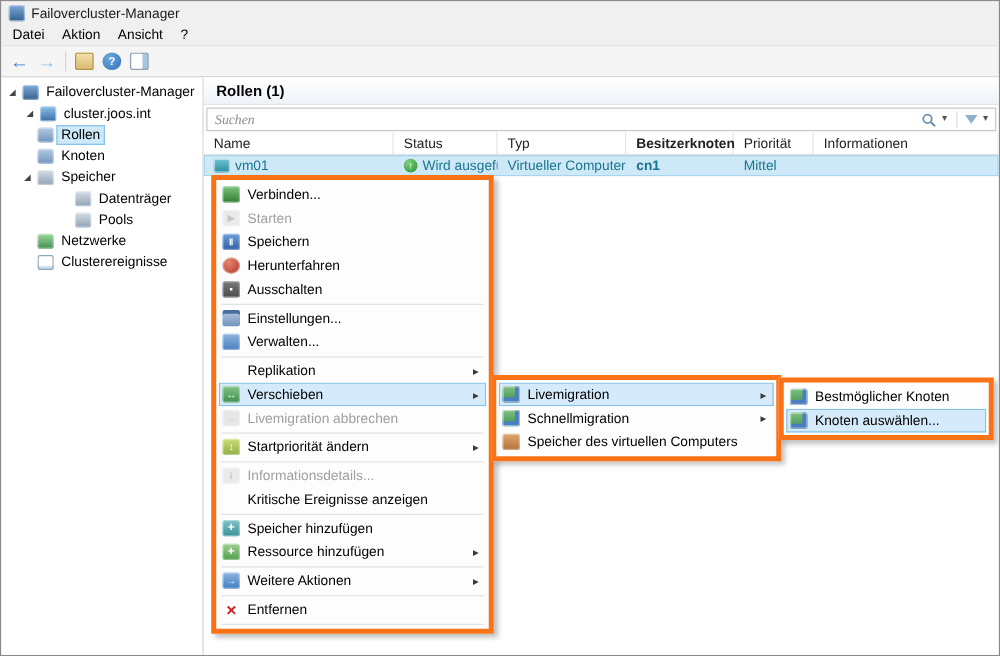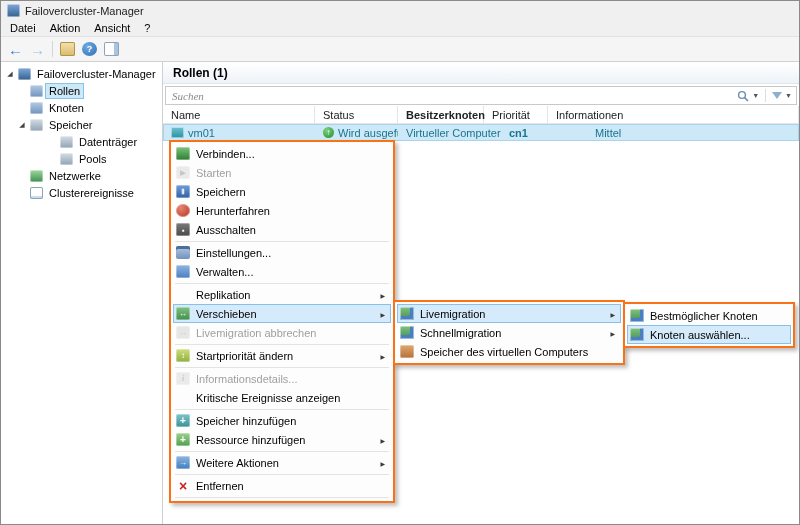--- a/index.html
+++ b/index.html
@@ -77,21 +77,21 @@
   .c-name{width:152px;} .c-status{width:83px;} .c-typ{width:103px;}
   .c-owner{width:86px;font-weight:bold;} .c-prio{width:64px;} .c-info{flex:1;}
   .vm-ic { width:13px; height:11px; flex:0 0 13px; border-radius:2px;
            background:linear-gradient(#6fc4d0,#2a8fa3); box-shadow:inset 0 0 0 1px rgba(255,255,255,.5); }
   .st-ic { width:11px; height:11px; flex:0 0 11px; border-radius:50%;
            background:radial-gradient(circle at 35% 30%, #7fd07f, #1f8f2f);
            color:#fff; font-size:8px; font-weight:bold; display:flex; align-items:center; justify-content:center; }
   .st-ic::before { content:"↑"; }
 
   
-  .menu { position:absolute; background:#fdfdfd; border:2px solid #f97316;
+  .menu { position:absolute; background:#fdfdfd; border:4px solid #f97316;
           box-shadow:3px 3px 4px rgba(0,0,0,.25); padding:2px; z-index:10; }
   .ctx  { left:168px; top:139px; width:226px; }
   .sub1 { left:392px; top:299px; width:232px; }
   .sub2 { left:622px; top:301px; width:172px; }
   .mi { position:relative; display:flex; align-items:center; gap:6px; height:19px;
         padding:0 18px 0 3px; cursor:default; white-space:nowrap; }
   .mi.hl { background:#d5eafa; box-shadow:inset 0 0 0 1px #86c2e8; }
   .mi.dis .lbl { color:#9f9f9f; }
   .mi.dis .ic { filter:grayscale(1); opacity:.55; }
   .mi.has-sub::after { content:"▶"; position:absolute; right:6px; top:50%;
@@ -147,20 +147,25 @@
   </div>
 
   <div class="body">
 
     <div class="sidebar">
       <div class="tree-row lvl0">
         <span class="exp exp-open"></span>
         <span class="ti ti-root"></span>
         <span class="t-lbl">Failovercluster-Manager</span>
       </div>
+      <div class="tree-row lvl1">
+        <span class="exp exp-open"></span>
+        <span class="ti ti-cluster"></span>
+        <span class="t-lbl">cluster.joos.int</span>
+      </div>
       <div class="tree-row lvl2">
         <span class="exp"></span>
         <span class="ti ti-roles"></span>
         <span class="t-lbl t-sel">Rollen</span>
       </div>
       <div class="tree-row lvl2">
         <span class="exp"></span>
         <span class="ti ti-nodes"></span>
         <span class="t-lbl">Knoten</span>
       </div>
@@ -206,20 +211,21 @@
           <span class="chev">▼</span>
           <span class="sr-sep"></span>
           <span class="funnel"></span>
           <span class="chev">▼</span>
         </span>
       </div>
 
       <div class="thead">
         <span class="col c-name">Name</span>
         <span class="col c-status">Status</span>
+        <span class="col c-typ">Typ</span>
         <span class="col c-owner">Besitzerknoten</span>
         <span class="col c-prio">Priorität</span>
         <span class="col c-info">Informationen</span>
       </div>
 
       <div class="trow">
         <span class="col c-name">
           <span class="vm-ic"></span>
           <span>vm01</span>
         </span>

